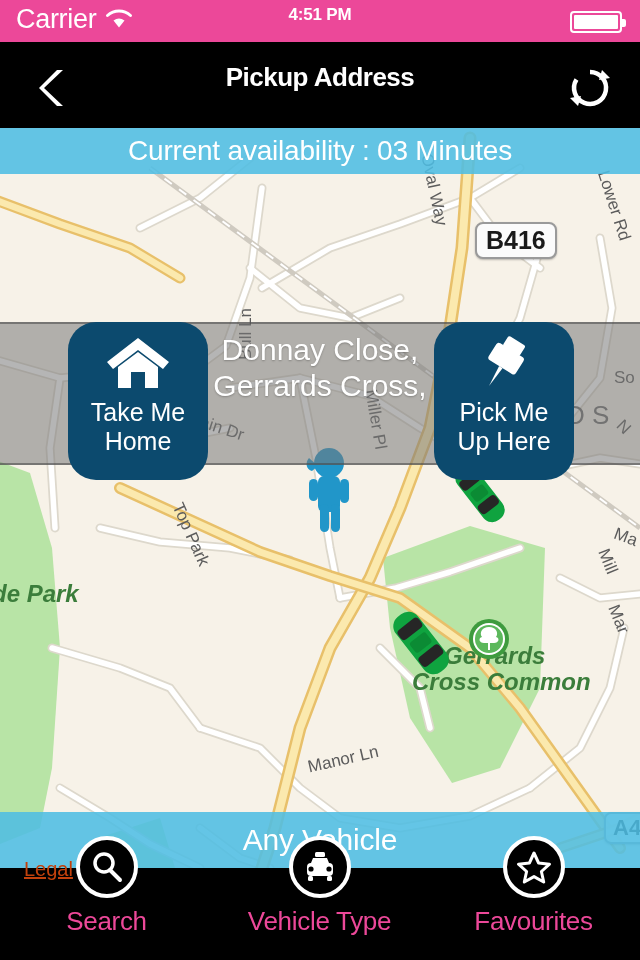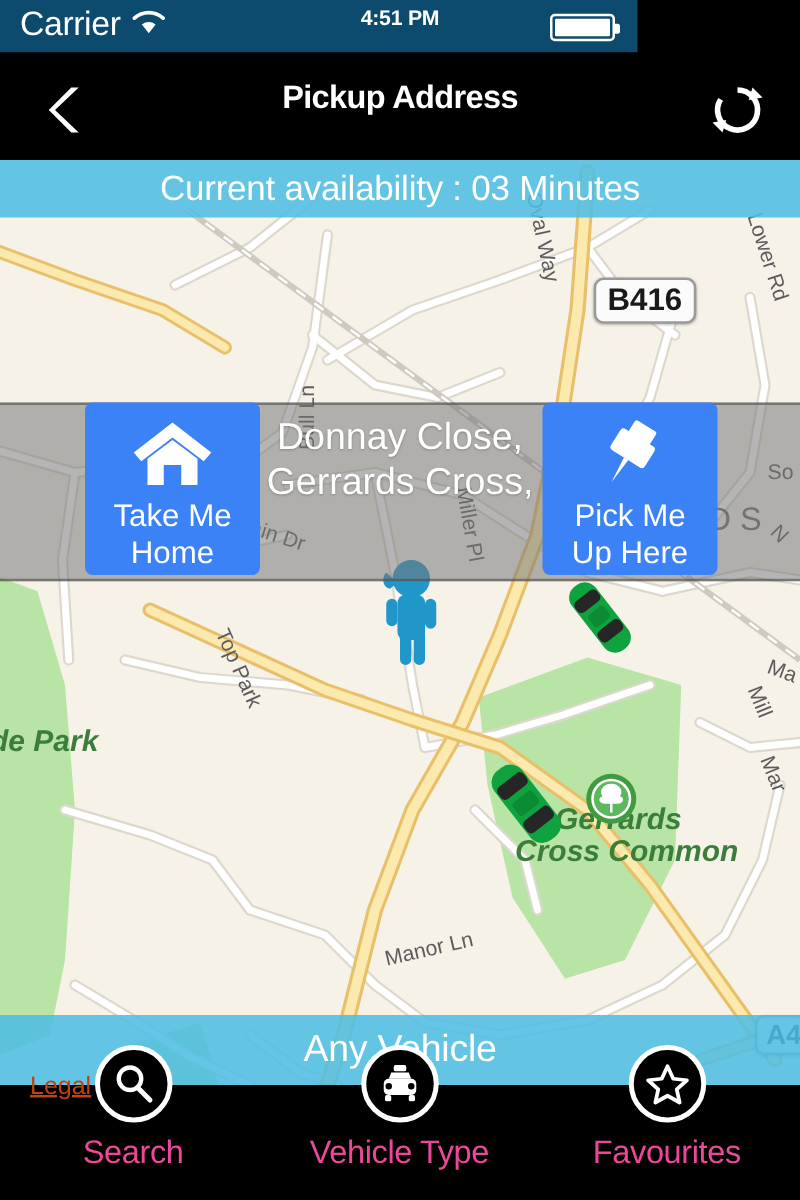--- a/index.html
+++ b/index.html
@@ -6,22 +6,22 @@
   html, body {
     width: 640px; height: 960px;
     background: #000;
     font-family: "Liberation Sans", sans-serif;
     overflow: hidden;
   }
   #app { position: relative; width: 640px; height: 960px; overflow: hidden; background: #000; }
 
   
   .statusbar {
-    position: absolute; top: 0; left: 0; width: 510px; height: 42px;
-    background: #0c4a6e; color: #fff;
+    position: absolute; top: 0; left: 0; width: 640px; height: 42px;
+    background: #ec4899; color: #fff;
   }
   .sb-left { position: absolute; left: 16px; top: 4px; display: flex; align-items: center; gap: 8px; }
   .sb-carrier { font-size: 27px; letter-spacing: -0.3px; }
   .sb-time {
     position: absolute; left: 0; width: 640px; top: 5px;
     text-align: center; font-size: 17px; font-weight: bold; letter-spacing: -0.2px;
   }
   .sb-batt {
     position: absolute; right: 18px; top: 11px;
     width: 52px; height: 22px; border: 2px solid #fff; border-radius: 4px; padding: 2px;
@@ -82,22 +82,22 @@
     border-top: 2px solid rgba(70,70,70,.55);
     border-bottom: 2px solid rgba(70,70,70,.55);
     z-index: 20;
   }
   .addr-text {
     position: absolute; left: 150px; top: 332px; width: 340px;
     text-align: center; color: #fff; font-size: 30px; line-height: 36px;
     z-index: 22; text-shadow: 0 1px 2px rgba(0,0,0,.25);
   }
   .actionbtn {
-    position: absolute; width: 140px; height: 138px; border-radius: 6px;
-    background: #3b82f6; z-index: 23; cursor: pointer;
+    position: absolute; width: 140px; height: 158px; border-radius: 28px;
+    background: #0c4a6e; z-index: 23; cursor: pointer;
     display: flex; flex-direction: column; align-items: center; justify-content: flex-start;
     padding-top: 12px;
   }
   .actionbtn .lbl {
     color: #fff; font-size: 25px; line-height: 29px; text-align: center; margin-top: 2px;
   }
   #btn-home { left: 68px; top: 322px; }
   #btn-pick { left: 434px; top: 322px; }
 
   

